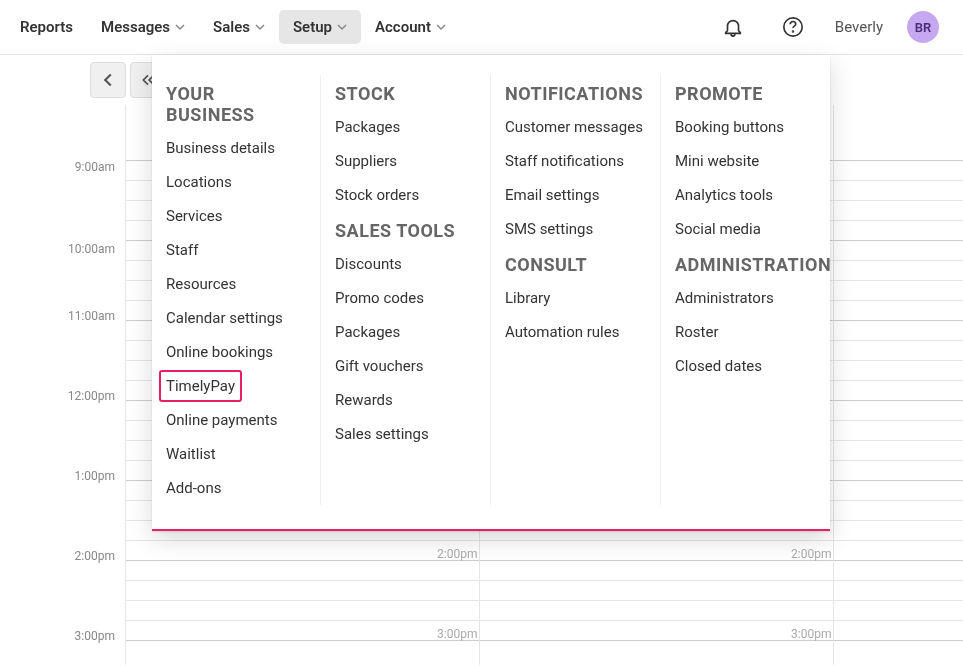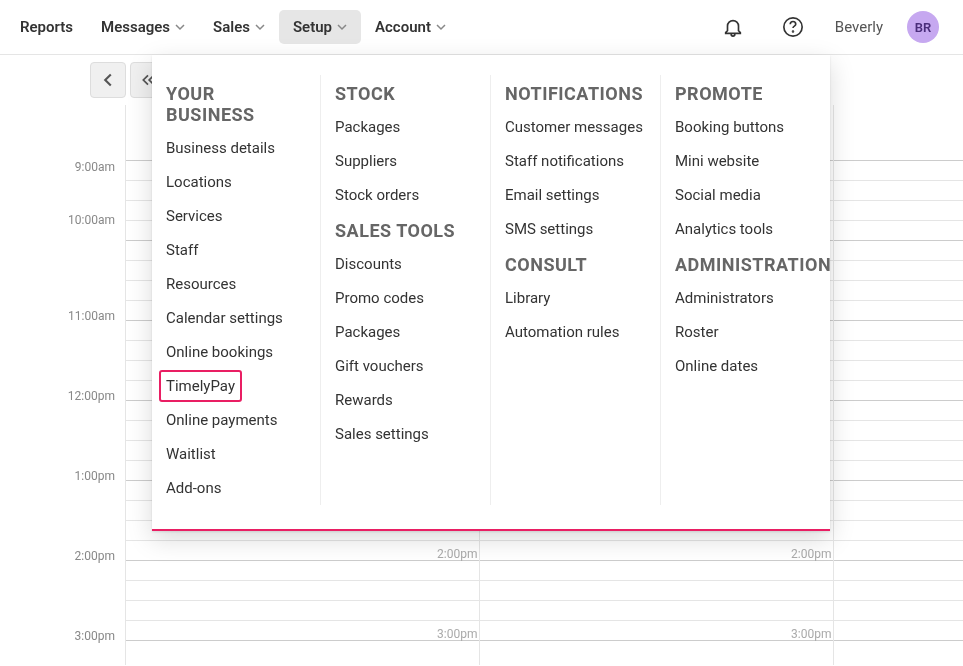--- a/index.html
+++ b/index.html
@@ -107,21 +107,21 @@
   <div class="tool-btn">
     <svg viewBox="0 0 12 10" fill="none" stroke-width="1.5">
         <path d="M6 1 L2 5 L6 9 M11 1 L7 5 L11 9"></path>
       </svg>
   </div>
 </div>
 
 <div class="calendar" style="height: 560px;">
   <div class="time-col">
     <div class="time-label" style="top:55px;">9:00am</div>
-    <div class="time-label" style="top:108px;">10:00am</div>
+    <div class="time-label" style="top:137px;">10:00am</div>
     <div class="time-label" style="top:204px;">11:00am</div>
     <div class="time-label" style="top:284px;">12:00pm</div>
     <div class="time-label" style="top:364px;">1:00pm</div>
     <div class="time-label" style="top:444px;">2:00pm</div>
     <div class="time-label" style="top:524px;">3:00pm</div>
   </div>
   <div class="grid" style="height: 560px;">
     <div class="hour-line dark" style="top:55px;"></div>
     <div class="hour-line" style="top:75px;"></div>
     <div class="hour-line" style="top:95px;"></div>
@@ -179,20 +179,20 @@
       <a class="menu-link">Email settings</a>
       <a class="menu-link">SMS settings</a>
       <div class="menu-heading">CONSULT</div>
       <a class="menu-link">Library</a>
       <a class="menu-link">Automation rules</a>
     </div>
     <div class="menu-col c4">
       <div class="menu-heading">PROMOTE</div>
       <a class="menu-link">Booking buttons</a>
       <a class="menu-link">Mini website</a>
+      <a class="menu-link">Analytics tools</a>
       <a class="menu-link">Social media</a>
-      <a class="menu-link">Analytics tools</a>
       <div class="menu-heading">ADMINISTRATION</div>
       <a class="menu-link">Administrators</a>
       <a class="menu-link">Roster</a>
-      <a class="menu-link">Online dates</a>
+      <a class="menu-link">Closed dates</a>
     </div>
   </div>
 
 </body></html>

